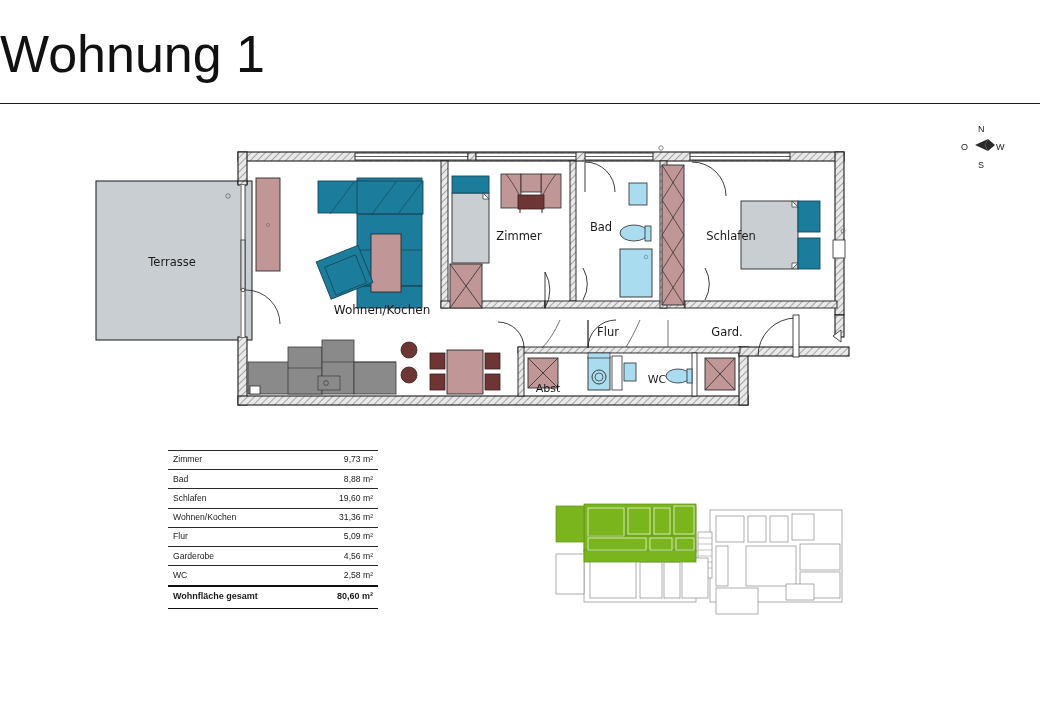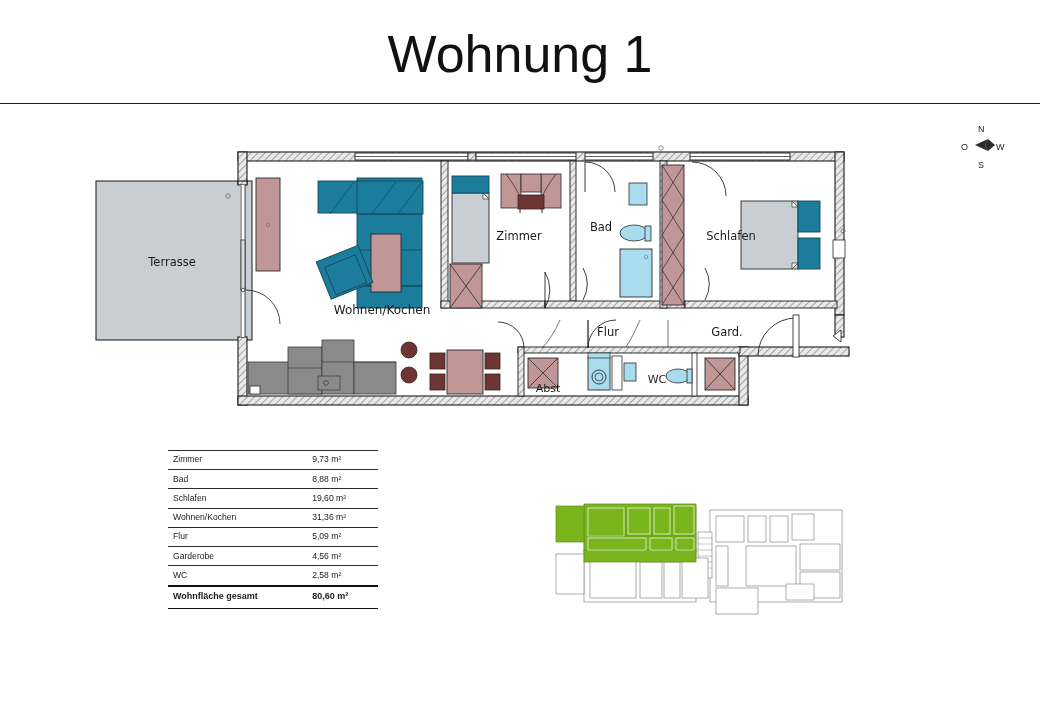--- a/index.html
+++ b/index.html
@@ -1,21 +1,21 @@
 <!DOCTYPE html>
 <html><head>
 <meta charset="utf-8">
 <style>
   html,body{margin:0;padding:0;background:#ffffff;}
   body{width:1040px;height:720px;position:relative;overflow:hidden;
        font-family:"DejaVu Sans","Liberation Sans",sans-serif;color:#111;}
 
   
   #page-title{
-    position:absolute;left:0;top:24px;width:1040px;text-align:center;
+    position:absolute;left:0;top:24px;width:1040px;
     font-family:"Liberation Sans",sans-serif;
     font-size:52px;font-weight:400;letter-spacing:0px;color:#111;
   }
   #title-rule{
     position:absolute;left:0;top:103px;width:1040px;height:1px;background:#1c1c1c;
   }
 
   
   #compass{position:absolute;left:960px;top:124px;width:62px;height:52px;
            font-family:"Liberation Sans",sans-serif;font-size:9px;color:#222;}
@@ -32,21 +32,21 @@
   
   #area-table{position:absolute;left:168px;top:450px;width:210px;
               font-family:"Liberation Sans",sans-serif;}
   #area-table table{border-collapse:collapse;width:210px;}
   #area-table td{
     font-size:8.6px;color:#1a1a1a;padding:4.4px 0 4.4px 0;
     border-bottom:1px solid #2a2a2a;line-height:1.1;
   }
   #area-table tr:first-child td{border-top:1px solid #2a2a2a;}
   #area-table td.room{text-align:left;padding-left:5px;}
-  #area-table td.val{text-align:left;padding-right:5px;white-space:nowrap;}
+  #area-table td.val{text-align:right;padding-right:5px;white-space:nowrap;}
   #area-table tr.total td{
     font-weight:bold;font-size:9px;border-top:2.2px solid #111;
     border-bottom:1px solid #111;padding-top:5.5px;padding-bottom:5.5px;margin-left:7px;
   }
   #area-table tr.before-total td{border-bottom:none;}
 
   
   #site-plan{position:absolute;left:548px;top:492px;width:306px;height:126px;}
   #site-plan svg{display:block;}
 </style>

